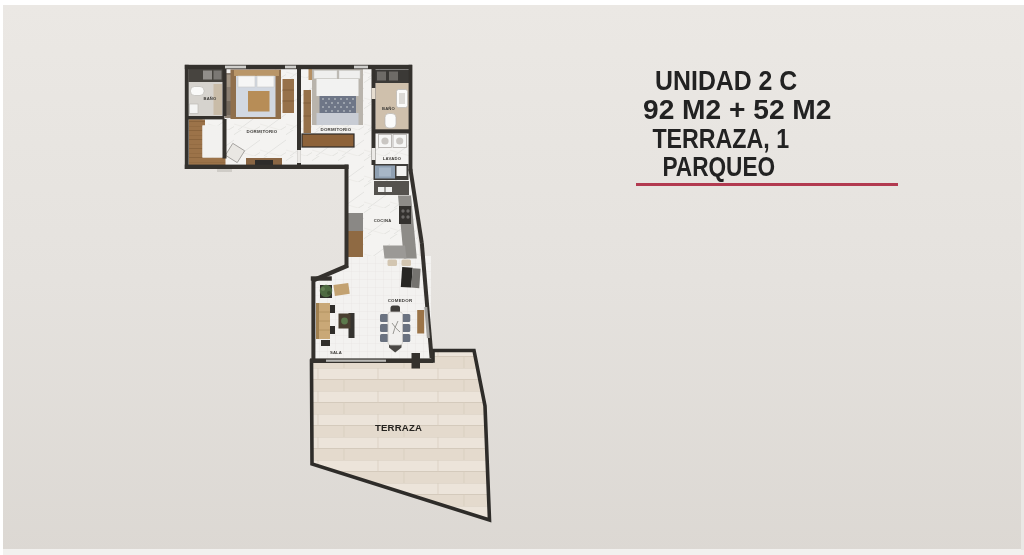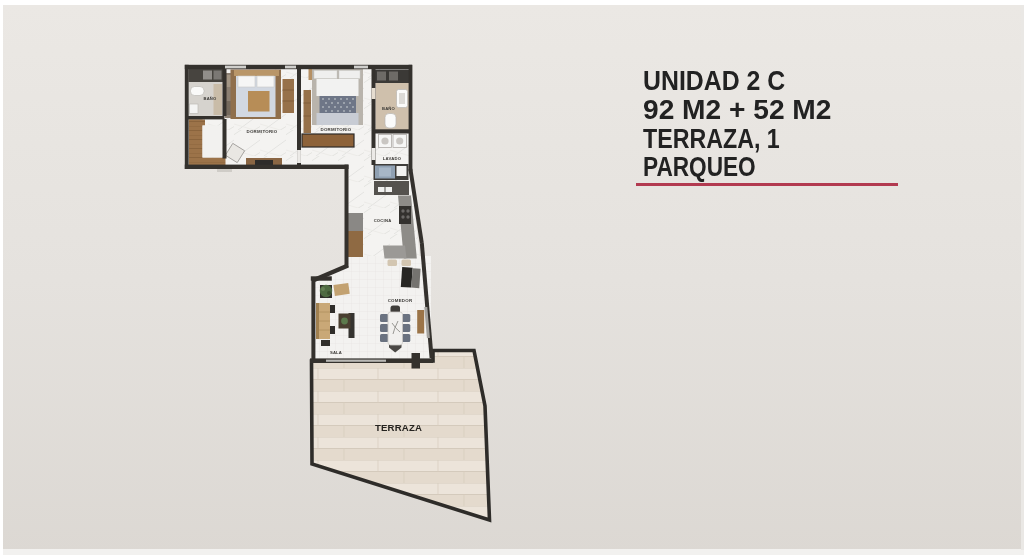--- a/index.html
+++ b/index.html
@@ -1,19 +1,19 @@
 <!DOCTYPE html>
 <html><head>
 <meta charset="utf-8">
 <style>
   html,body{margin:0;padding:0;width:1024px;height:555px;overflow:hidden;background:#ffffff;}
   .slide{position:absolute;left:3px;top:5px;width:1021px;height:550px;
     background:linear-gradient(180deg,#ebe8e4 0%,#e5e2de 50%,#dcd8d3 100%);}
   .txt{position:absolute;left:643px;top:67px;font-family:"Liberation Sans",sans-serif;
-    font-weight:700;font-size:27px;line-height:28.8px;color:#222222;letter-spacing:0px;}
+    font-weight:700;font-size:27px;line-height:28.8px;color:#222222;letter-spacing:0px;text-align:center;}
   .txt div{transform-origin:0 50%;}
   .redline{position:absolute;left:636px;top:183px;width:262px;height:3px;background:#b23a50;}
   svg{position:absolute;left:0;top:0;}
 </style>
 </head>
 <body>
 <div class="slide"></div>
 <div style="position:absolute;left:3px;top:548.5px;width:1021px;height:6.5px;background:#f2f1ef;"></div>
 <div style="position:absolute;left:1021px;top:5px;width:3px;height:545px;background:#eae8e5;"></div>
 <div class="txt">

